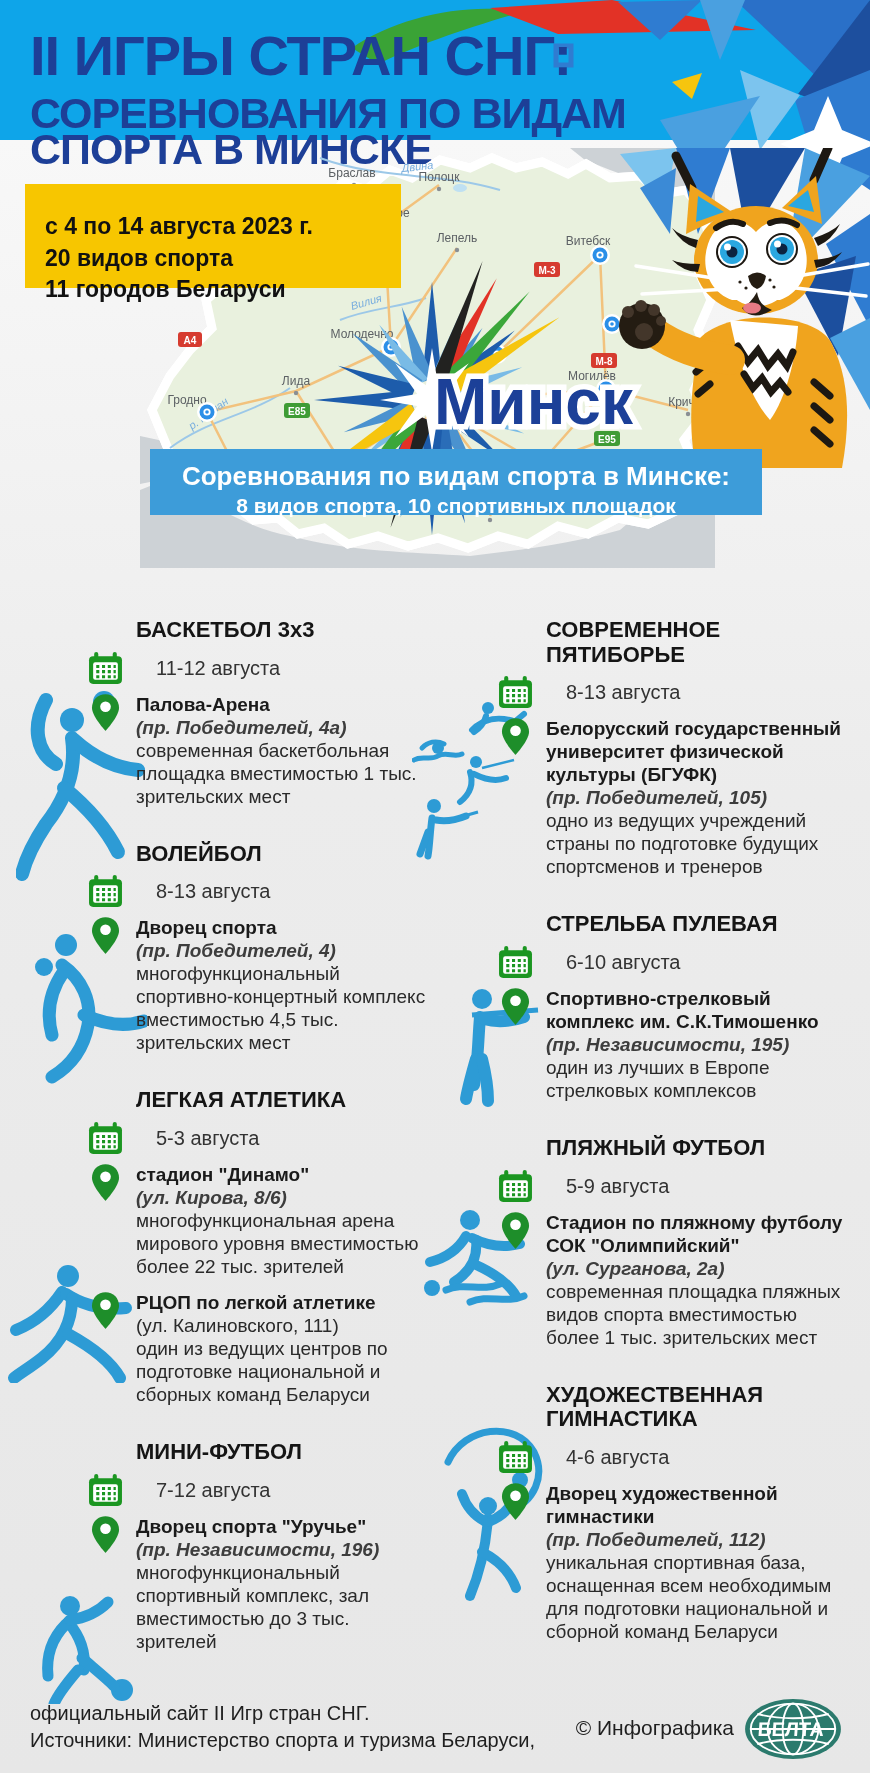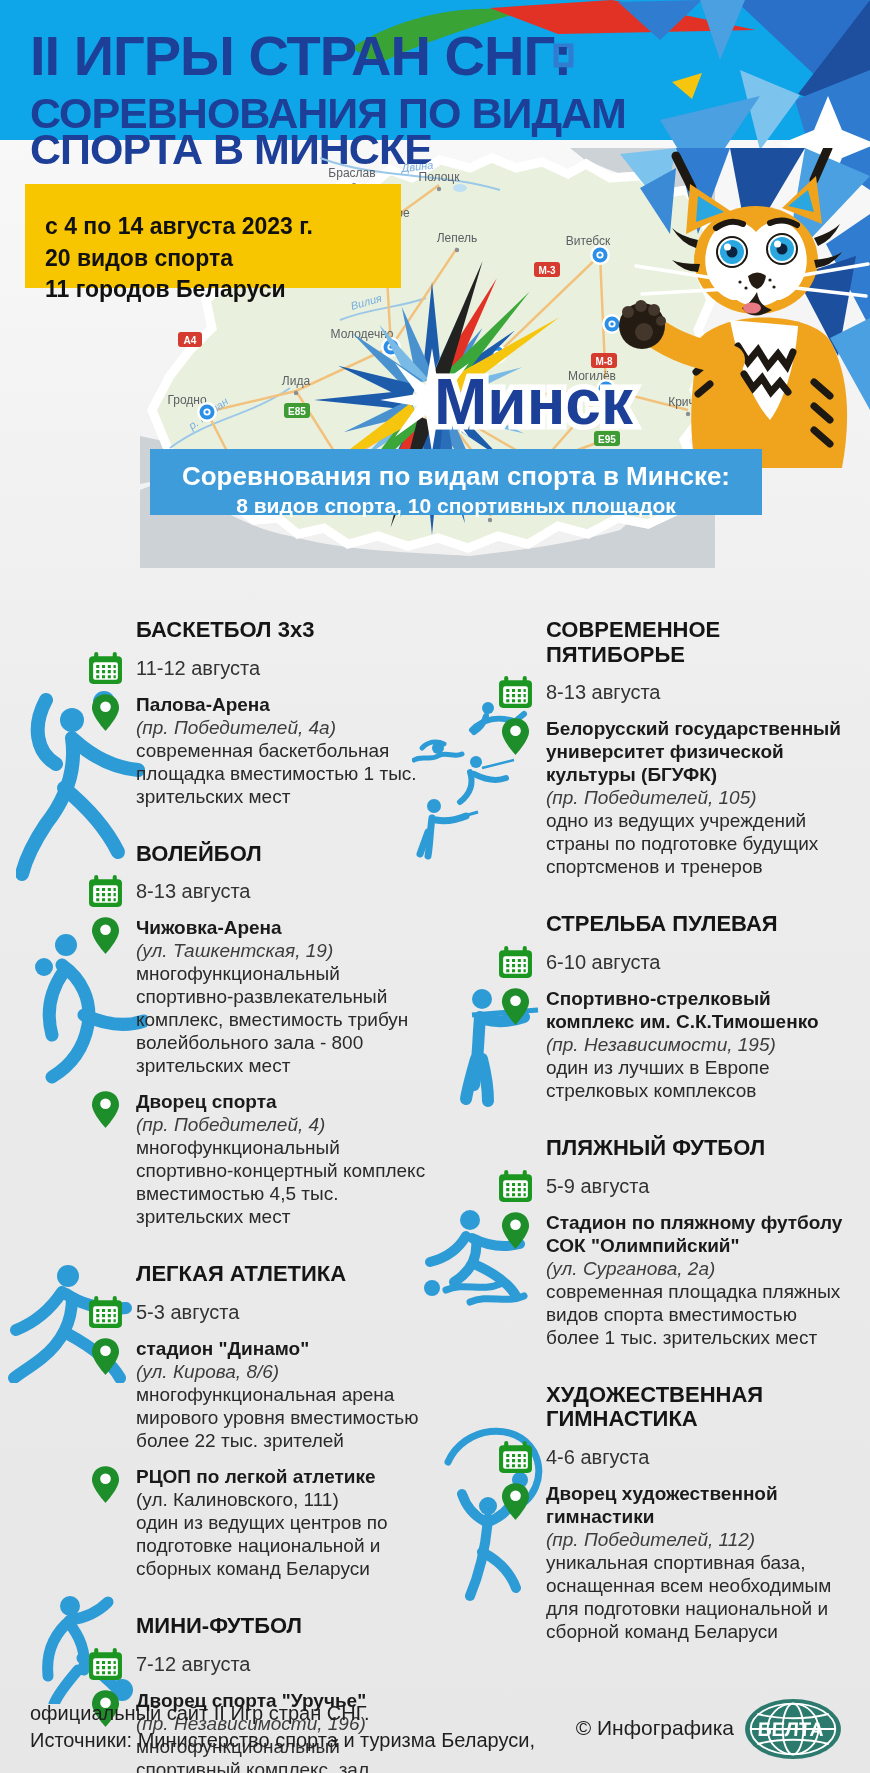--- a/index.html
+++ b/index.html
@@ -39,27 +39,27 @@
   
   .col { position:absolute; top:618px; z-index:6; }
   .col-left { left:88px; width:342px; }
   .col-right { left:498px; width:356px; }
   .sec { margin-bottom:34px; }
   .sec-title { font-size:22px; font-weight:bold; color:#151515; margin:0 0 9px 48px; line-height:1.12; }
   .sec-title.narrow { max-width:235px; }
   .row { display:flex; align-items:flex-start; }
   .ic { width:48px; flex:none; }
   .tx { flex:1; font-size:19px; line-height:23px; color:#2a2a2a; }
-  .date-row { margin-bottom:8px; }
+  .date-row { margin-bottom:8px;gap:20px; }
   .date-row .tx { padding-top:5px; font-size:20px; color:#333; }
   .cal { width:35px; height:33px; display:block; }
   .pin { width:29px; height:39px; display:block; margin-left:3px; }
   .venue { margin-bottom:13px; }
   .v-name { font-weight:bold; color:#1a1a1a; }
-  .v-addr { font-weight:normal; font-style:italic; color:#3d3d3d; }
+  .v-addr { font-weight:bold; font-style:italic; color:#3d3d3d; }
   .v-addr.plain { font-weight:normal; font-style:normal; color:#2a2a2a; }
 
   
   .figure { z-index:5; }
   .fig-stroke { stroke:#2d9bd5; fill:none; stroke-linecap:round; }
 
   
   .sources { position:absolute; left:30px; top:1700px; font-size:20px; line-height:27px; color:#1f1f1f; z-index:6; }
   .credit { position:absolute; left:538px; top:1716px; width:196px; text-align:right; font-size:21px; color:#1f1f1f; z-index:6; }
   .belta { position:absolute; left:744px; top:1698px; width:98px; height:62px; z-index:6; }
@@ -403,32 +403,20 @@
           </div>
         <div class="tx date-tx">8-13 августа</div>
       </div>
       <div class="row venue">
         <div class="ic">
             <svg class="pin" viewBox="0 0 30 40">
               <use href="#pin-def"></use>
             </svg>
           </div>
         <div class="tx">
-          <div class="v-name">Чижовка-Арена</div>
-          <div class="v-addr">(ул. Ташкентская, 19)</div>
-          <div class="v-desc">многофункциональный спортивно-развлекательный комплекс, вместимость трибун волейбольного зала - 800 зрительских мест</div>
-        </div>
-      </div>
-      <div class="row venue">
-        <div class="ic">
-            <svg class="pin" viewBox="0 0 30 40">
-              <use href="#pin-def"></use>
-            </svg>
-          </div>
-        <div class="tx">
           <div class="v-name">Дворец спорта</div>
           <div class="v-addr">(пр. Победителей, 4)</div>
           <div class="v-desc">многофункциональный спортивно-концертный комплекс вместимостью 4,5 тыс. зрительских мест</div>
         </div>
       </div>
     </div>
 
     <div class="sec">
       <h3 class="sec-title">ЛЕГКАЯ АТЛЕТИКА</h3>
       <div class="row date-row">

